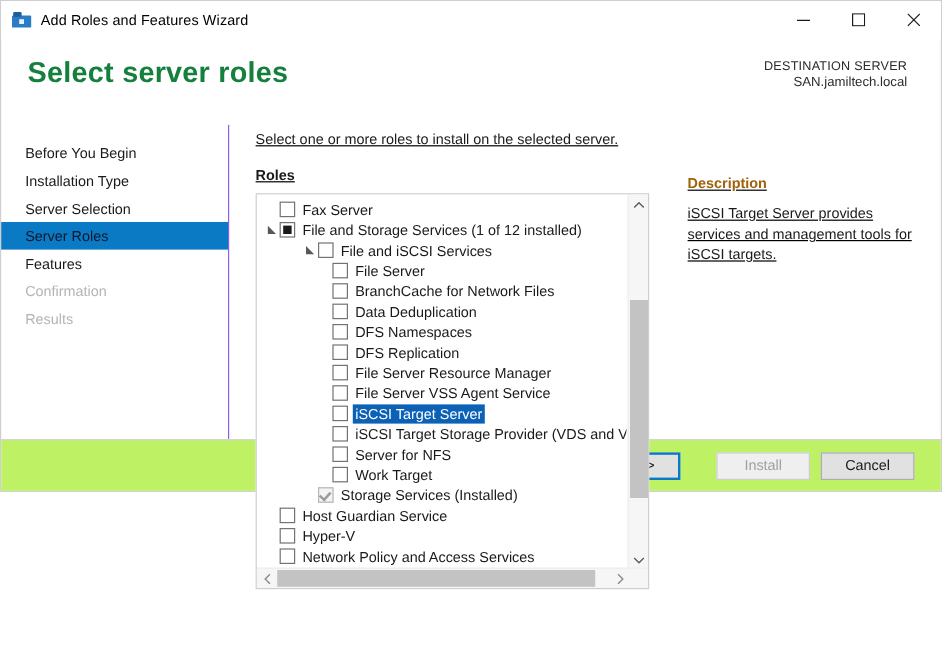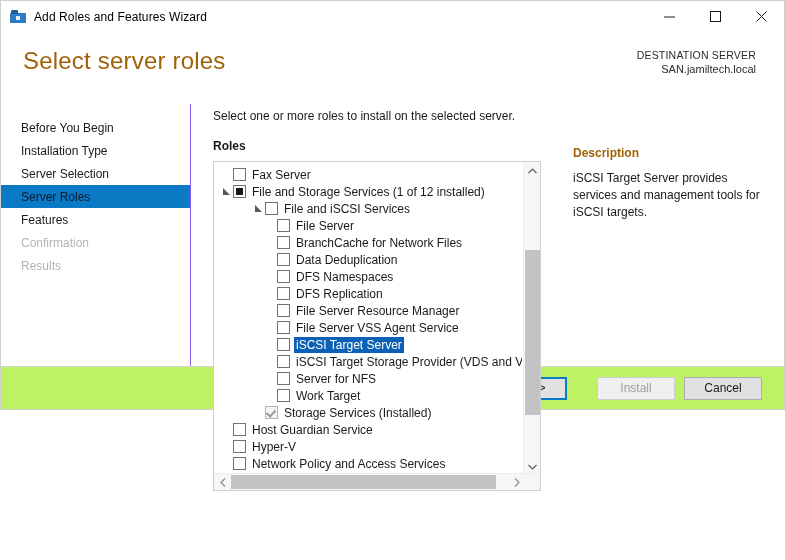--- a/index.html
+++ b/index.html
@@ -71,22 +71,22 @@
 
   
   .header {
     flex: 0 0 auto;
     position: relative;
     padding: 16px 22px 0 22px;
     height: 72px;
   }
   .page-title {
     font-size: 24px;
-    font-weight: normal;
-    color: #a16207;
+    font-weight: bold;
+    color: #15803d;
     margin: 0;
     line-height: 1.1;
     letter-spacing: 0.2px;
   }
   .dest-block {
     position: absolute;
     right: 28px;
     top: 16px;
     text-align: right;
     line-height: 14px;
@@ -132,20 +132,21 @@
   .nav-item.disabled {
     color: #b4b4b4;
   }
 
   
   .main {
     flex: 1 1 auto;
     min-width: 0;
     padding: 5px 0 0 22px;
     display: flex;
+    text-decoration: underline;
   }
   .main-left {
     flex: 0 0 330px;
     width: 330px;
   }
   .instruction {
     font-size: 12px;
     color: #1a1a1a;
     margin: 0 0 16px 0;
     white-space: nowrap;

